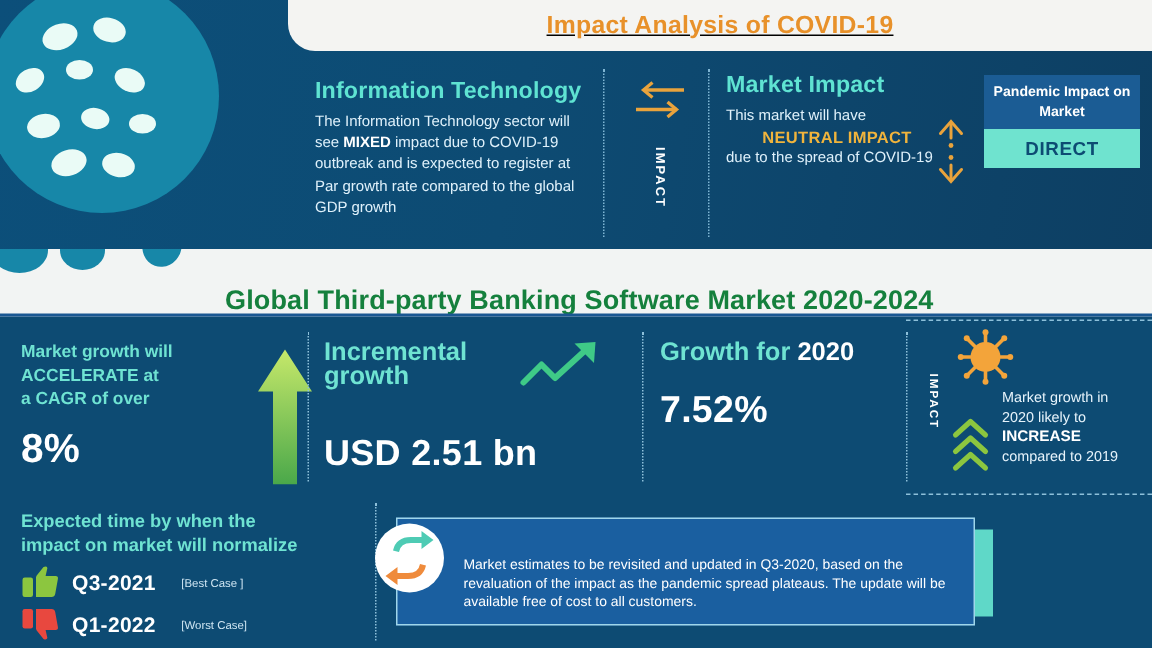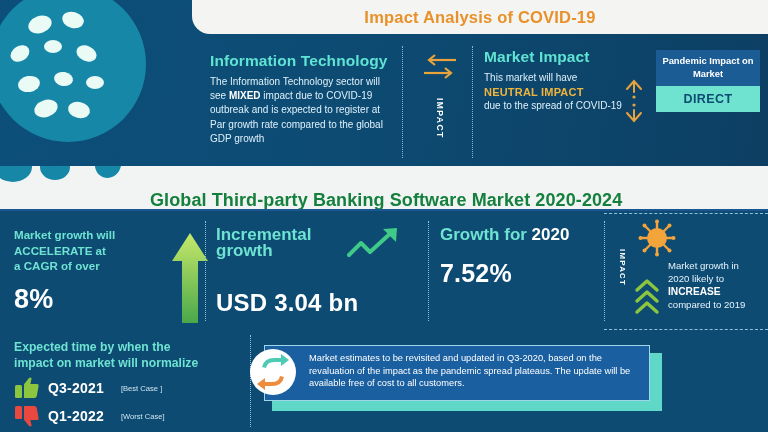--- a/index.html
+++ b/index.html
@@ -16,21 +16,21 @@
 
   
   .top-band{
     position:absolute;left:0;top:0;width:768px;height:166px;
     background:linear-gradient(100deg,#0c4f7a 0%,#0d4b73 45%,#0d3f63 100%);
     overflow:hidden;
   }
   .title-plate{
     position:absolute;left:192px;top:0;width:576px;height:34px;
     background:#f4f4f2;border-bottom-left-radius:18px;
-    display:flex;align-items:center;justify-content:center;
+    display:flex;align-items:center;justify-content:center;text-decoration:underline;
   }
   .title-plate .t{
     color:#e8912a;font-size:16.5px;font-weight:bold;letter-spacing:.2px;
   }
 
   
   .virus-big{
     position:absolute;left:-42px;top:-46px;width:220px;height:220px;
   }
   .virus-big .body{
@@ -44,21 +44,21 @@
   
   .it-col{position:absolute;left:210px;top:52px;width:180px;}
   .mi-col{position:absolute;left:484px;top:48px;width:148px;}
   .col-head{
     color:#5fe3d2;font-size:15.5px;font-weight:bold;margin-bottom:5px;letter-spacing:.1px;
   }
   .col-body{
     color:#dff1fb;font-size:10px;line-height:14.2px;
   }
   .col-body .hl-white{color:#ffffff;font-weight:bold;}
-  .col-body .hl-gold{color:#f0b43c;font-weight:bold;display:block;font-size:11px;letter-spacing:.2px;}
+  .col-body .hl-gold{color:#f0b43c;font-weight:bold;display:block;font-size:11px;letter-spacing:.2px;text-align:center;}
 
   .impact-axis{
     position:absolute;left:420px;top:52px;width:40px;height:104px;
     display:flex;flex-direction:column;align-items:center;
   }
   .impact-axis .lbl{
     color:#ffffff;font-size:8.6px;font-weight:bold;letter-spacing:1.4px;
     writing-mode:vertical-rl;margin-top:16px;
   }
   .vdotted{
@@ -156,24 +156,24 @@
   .b-vdot{
     position:absolute;left:250px;top:4px;height:92px;border-left:1.4px dotted #8dc0da;
   }
 
   .note-wrap{position:absolute;left:264px;top:14px;width:398px;height:66px;}
   .note-shadow{
     position:absolute;left:8px;top:8px;width:390px;height:58px;
     background:#5fd8c8;
   }
   .note-box{
-    position:absolute;left:0;top:0;width:386px;height:56px;
+    position:absolute;left:0;top:0;width:386px;height:72px;
     background:#1a5fa0;border:1.2px solid #9fd6ea;
     color:#ffffff;font-size:9.3px;line-height:12.6px;
-    padding:6px 9px 6px 44px;box-sizing:border-box;
+    padding:24px 9px 6px 44px;box-sizing:border-box;
   }
   .sync-ic{
     position:absolute;left:-14px;top:4px;width:46px;height:46px;
     background:#ffffff;border-radius:50%;z-index:3;
   }
 </style>
 </head>
 <body>
 
 <div id="infographic">
@@ -278,21 +278,21 @@
       </svg>
     </div>
 
     <div class="m-sep" style="left:205px;"></div>
 
     <div class="m2">
       <div class="m-head">
         <span>Incremental</span><br>
         <span>growth</span>
       </div>
-      <div class="m-val">USD 3.04 bn</div>
+      <div class="m-val">USD 2.51 bn</div>
     </div>
 
     <div class="trend">
       <svg width="56" height="40" viewBox="0 0 56 40">
         <g fill="none" stroke="#3fca87" stroke-width="4" stroke-linecap="round" stroke-linejoin="round">
           <polyline points="4,30 16,18 25,27 48,6"></polyline>
         </g>
         <polygon points="38,4 52,3 51,17" fill="#3fca87"></polygon>
       </svg>
     </div>

